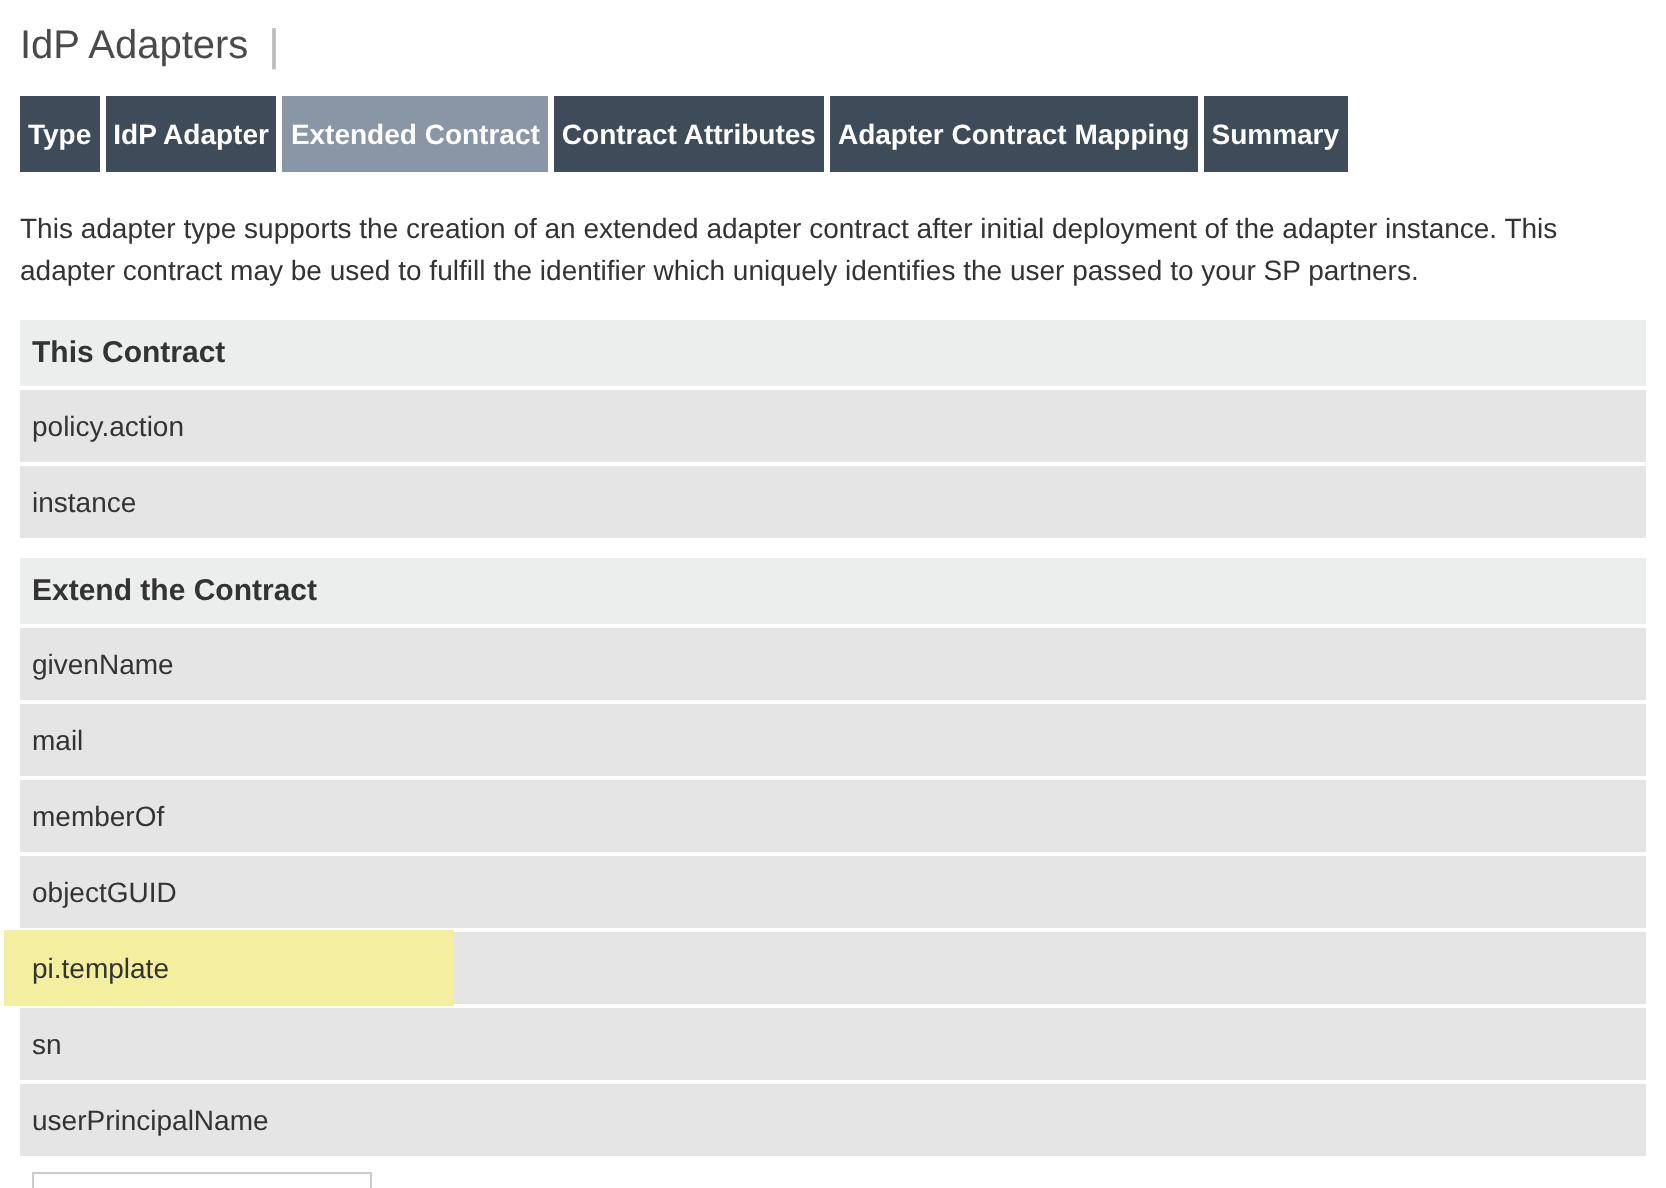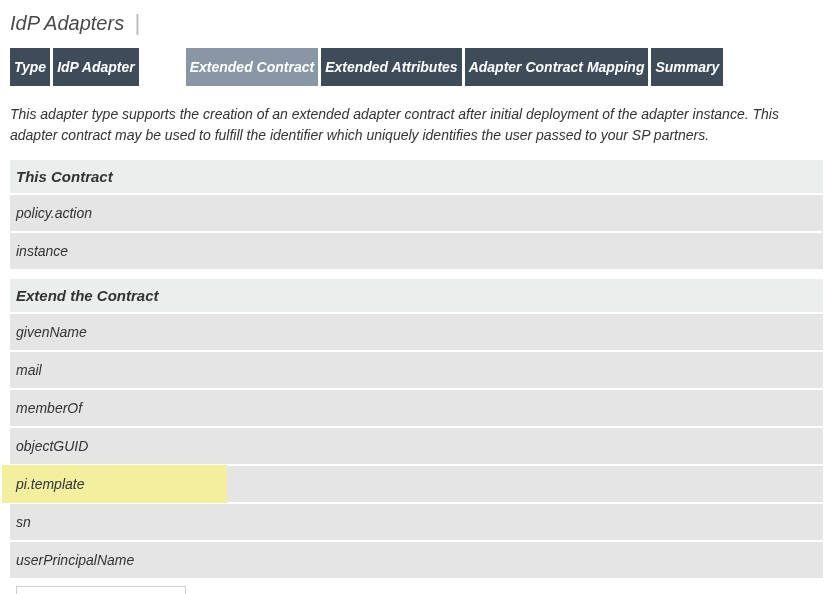--- a/index.html
+++ b/index.html
@@ -1,15 +1,15 @@
 <!DOCTYPE html>
 <html><head>
   <meta charset="utf-8">
   <style>
-    * { box-sizing: border-box; margin: 0; padding: 0; font-style: italic; }
+    * { box-sizing: border-box; margin: 0; padding: 0; }
     body {
       font-family: -apple-system, BlinkMacSystemFont, "Segoe UI", Arial, sans-serif;
       font-size: 14px;
       color: #333;
       padding: 10px;
       background: #fff;
       width: 833px;
     }
     .breadcrumb {
       display: flex;
@@ -36,21 +36,20 @@
       background: #3e4c5a;
       color: #fff;
       font-size: 14px;
       font-weight: 600;
       padding: 11px 4px;
       white-space: nowrap;
       cursor: pointer;
     }
     .tab.active {
       background: #8896a6;
-      margin-left: 44px;
     }
     .description {
       font-size: 14px;
       color: #333;
       line-height: 1.5;
       margin-bottom: 14px;
     }
     .section-header {
       background: #eceded;
       font-weight: 700;
@@ -115,21 +114,21 @@
 
 <div class="breadcrumb">
   <span class="bc-item">IdP Adapters</span>
   <span class="bc-sep">|</span>
 </div>
 
 <div class="tabs">
   <div class="tab">Type</div>
   <div class="tab">IdP Adapter</div>
   <div class="tab active">Extended Contract</div>
-  <div class="tab">Extended Attributes</div>
+  <div class="tab">Contract Attributes</div>
   <div class="tab">Adapter Contract Mapping</div>
   <div class="tab">Summary</div>
 </div>
 
 <p class="description">This adapter type supports the creation of an extended adapter contract after initial deployment of the adapter instance. This adapter contract may be used to fulfill the identifier which uniquely identifies the user passed to your SP partners.</p>
 
 <div class="section-header">This Contract</div>
 <div class="row">policy.action</div>
 <div class="row">instance</div>
 

